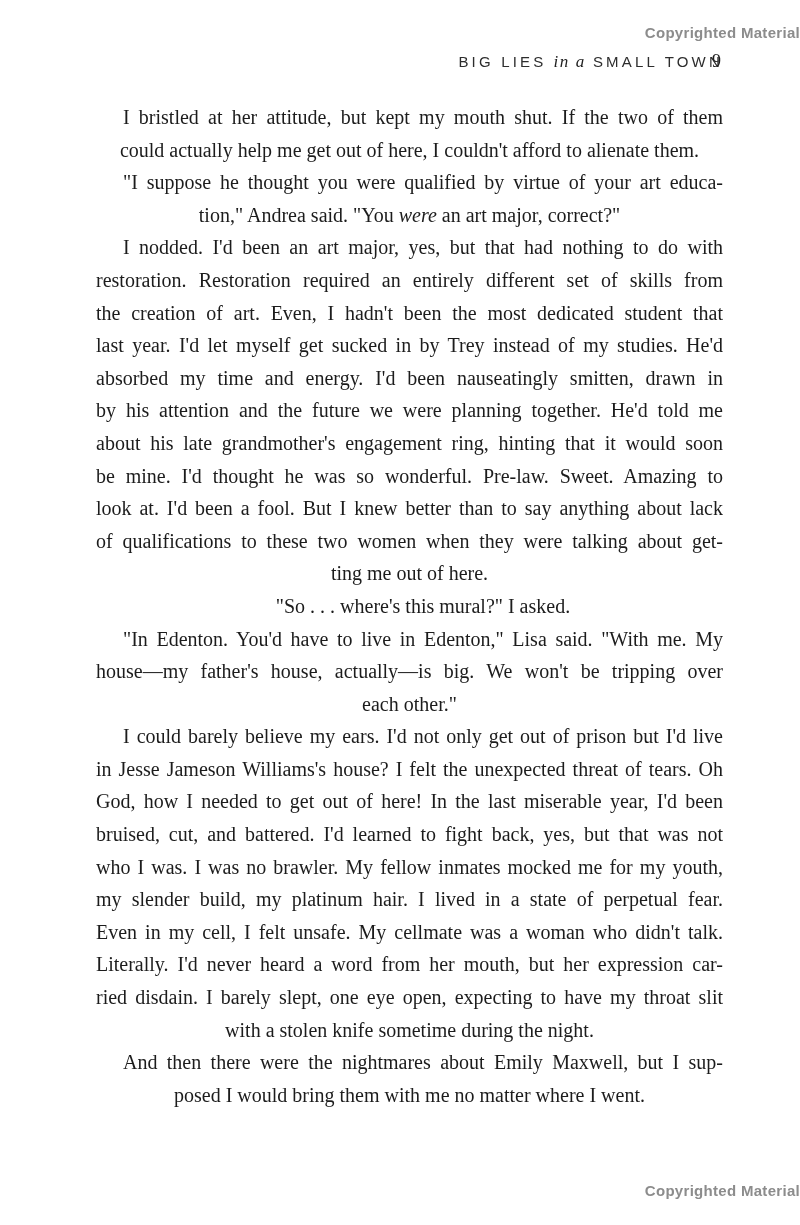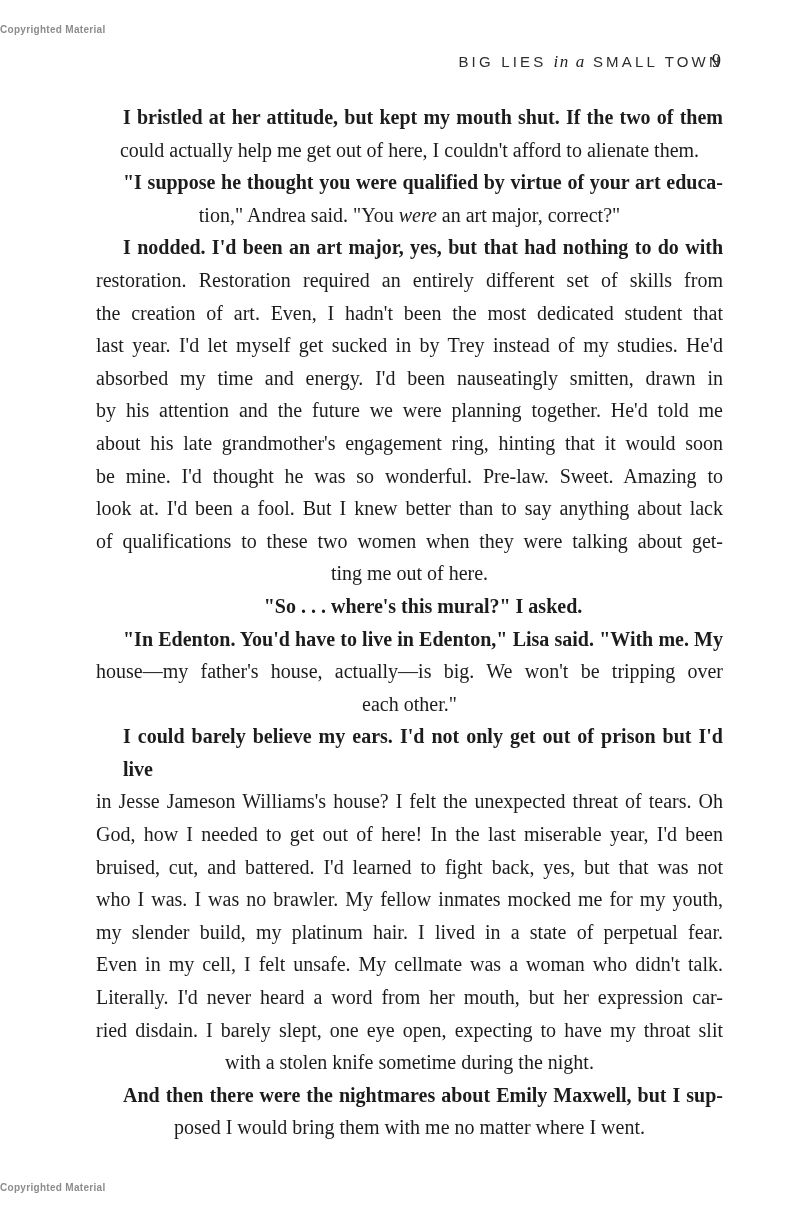--- a/index.html
+++ b/index.html
@@ -8,23 +8,23 @@
     width: 800px;
     height: 1225px;
     background: #ffffff;
     font-family: "Liberation Serif", serif;
     overflow: hidden;
   }
   .notice {
     position: absolute;
     left: 0;
     width: 100%;
-    text-align: left;
+    text-align: right;
     font-family: "Liberation Sans", sans-serif;
-    font-size: 10px;
+    font-size: 15px;
     font-weight: 700;
     letter-spacing: 0.3px;
     color: #8c8c8c;
   }
   .notice.top { top: 24px; }
   .notice.bottom { top: 1182px; }
   .header {
     position: absolute;
     left: 96px;
     top: 52px;
@@ -62,21 +62,21 @@
     left: 96px;
     top: 101px;
     width: 627px;
     font-size: 20px;
     line-height: 32.6px;
     color: #1c1c1c;
   }
   .line { min-height: 32.6px; }
   .j { text-align: justify; text-align-last: justify; text-justify: inter-word; }
   .last { text-align: center; white-space: nowrap; overflow: hidden; }
-  .indent { padding-left: 27px; font-weight: bold; }
+  .indent { padding-left: 27px; }
   .body-italic { }
 </style>
 </head>
 <body>
 
 <div class="page">
 
   <div class="notice top">Copyrighted Material</div>
 
   <div class="header">

